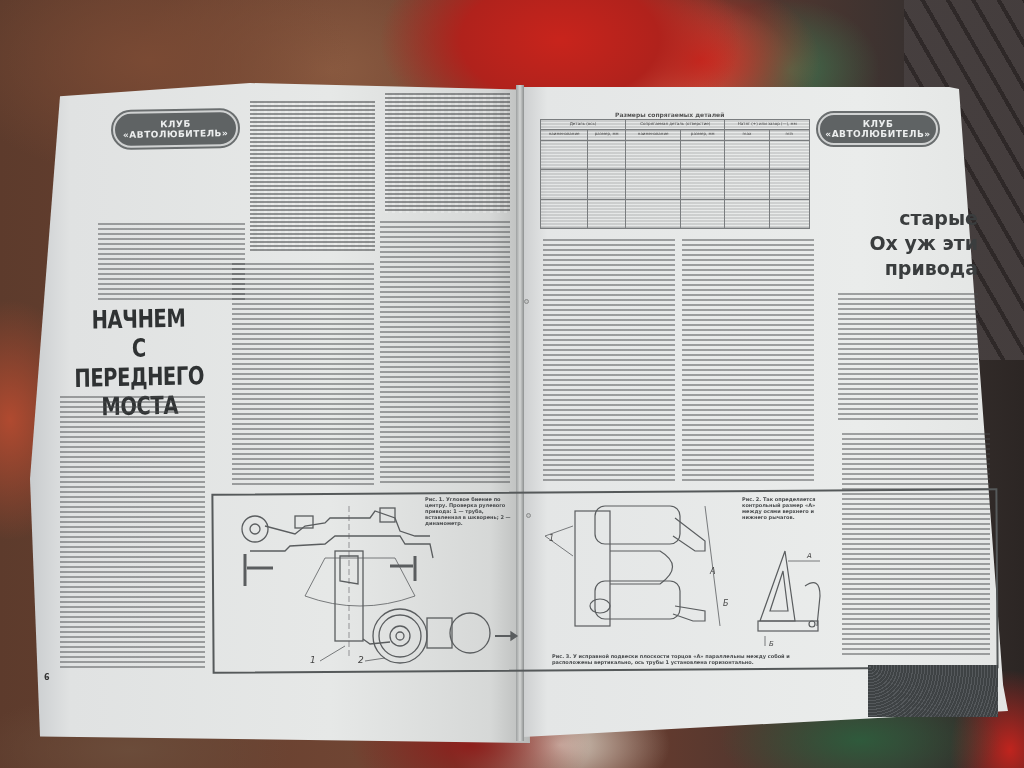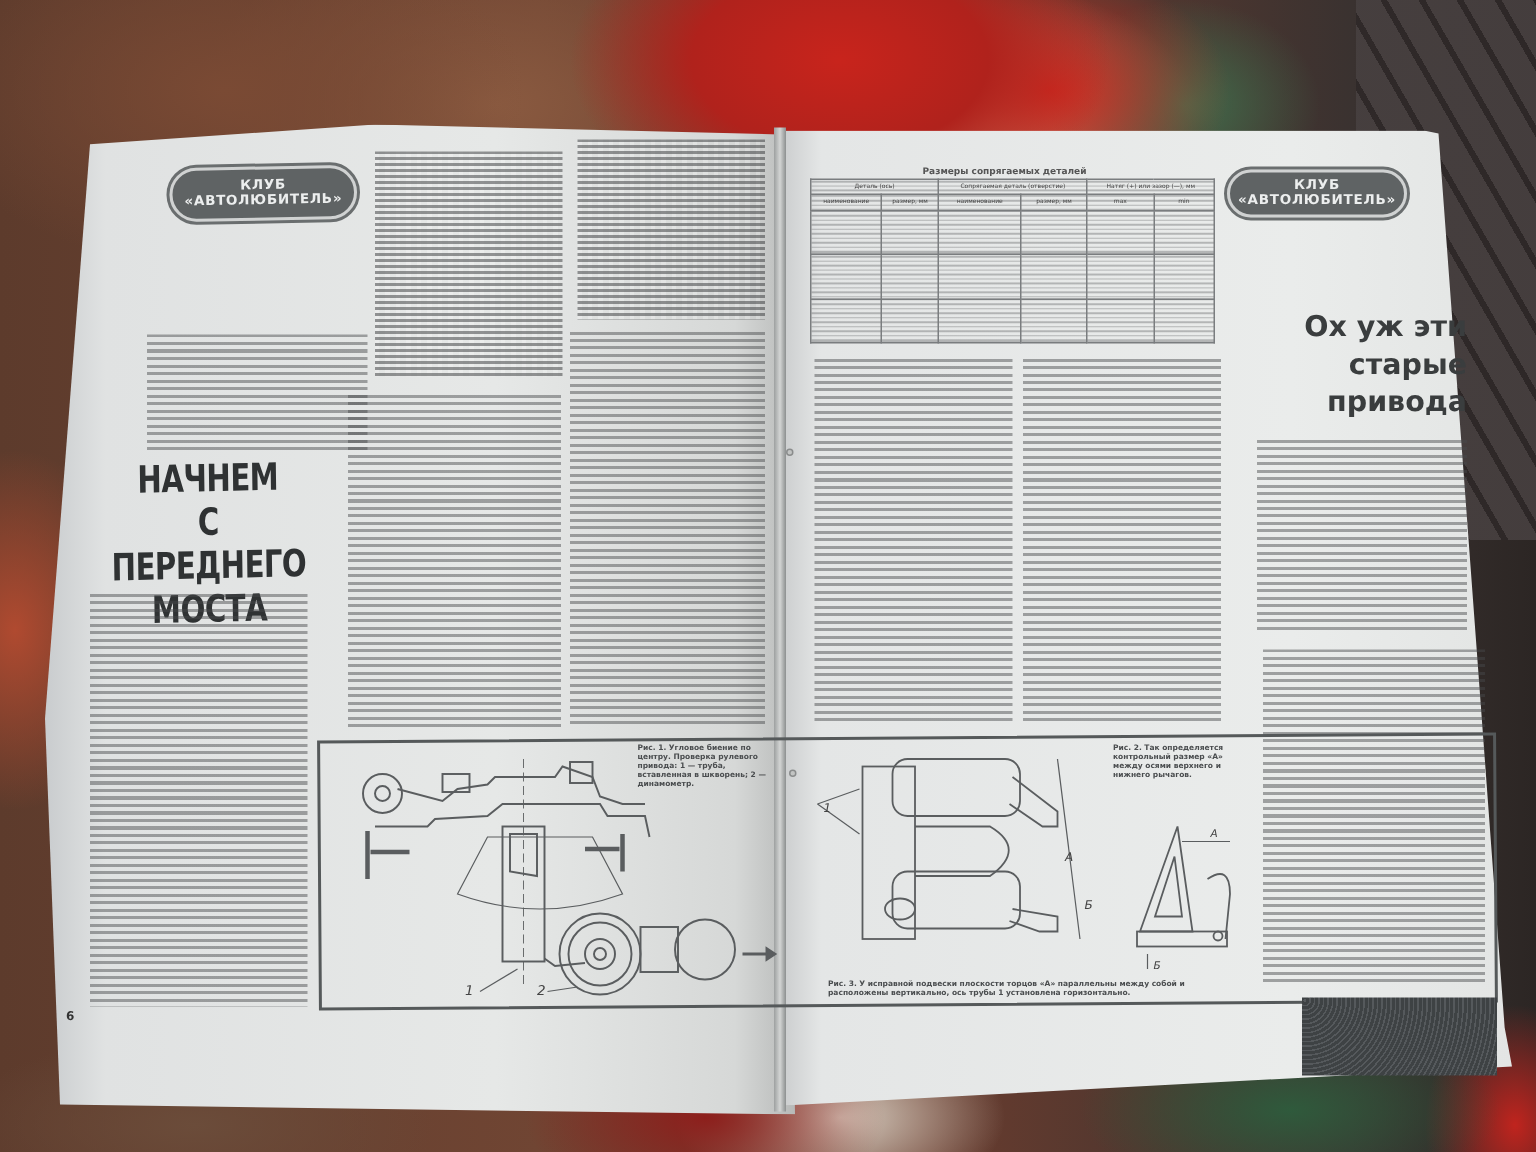--- a/index.html
+++ b/index.html
@@ -206,22 +206,22 @@
     </tr>
   </tbody>
     </table>
 
   <div class="club-badge right">
     <span>КЛУБ</span>
     <span>«АВТОЛЮБИТЕЛЬ»</span>
   </div>
 
   <div class="headline-right">
+    <span>старые</span>
     <span>Ох уж эти</span>
-    <span>старые</span>
     <span>привода</span>
   </div>
 
   <div class="textblock" style="left:543px; top:238px; width:132px; height:245px;"></div>
   <div class="textblock" style="left:682px; top:238px; width:132px; height:245px;"></div>
   <div class="textblock" style="left:838px; top:292px; width:140px; height:128px;"></div>
   <div class="textblock" style="left:842px; top:432px; width:148px; height:222px;"></div>
 
   <div class="figure-frame"></div>
 

